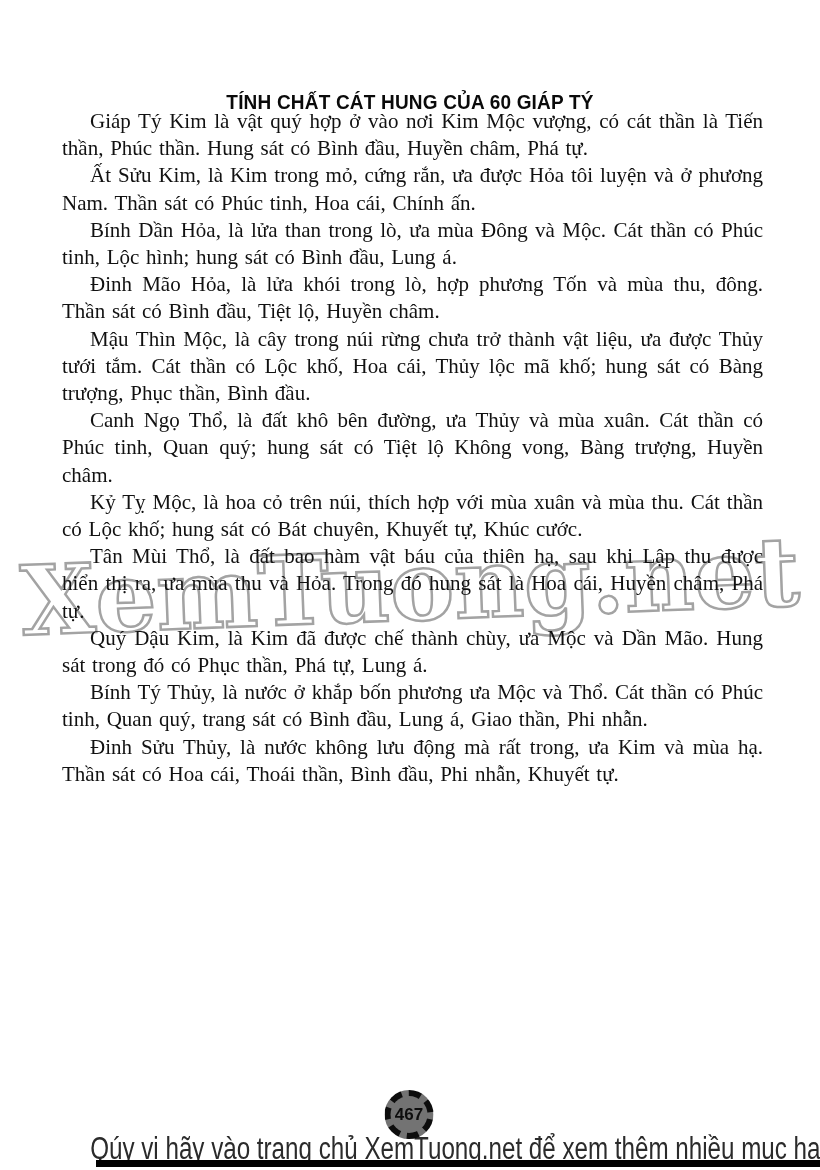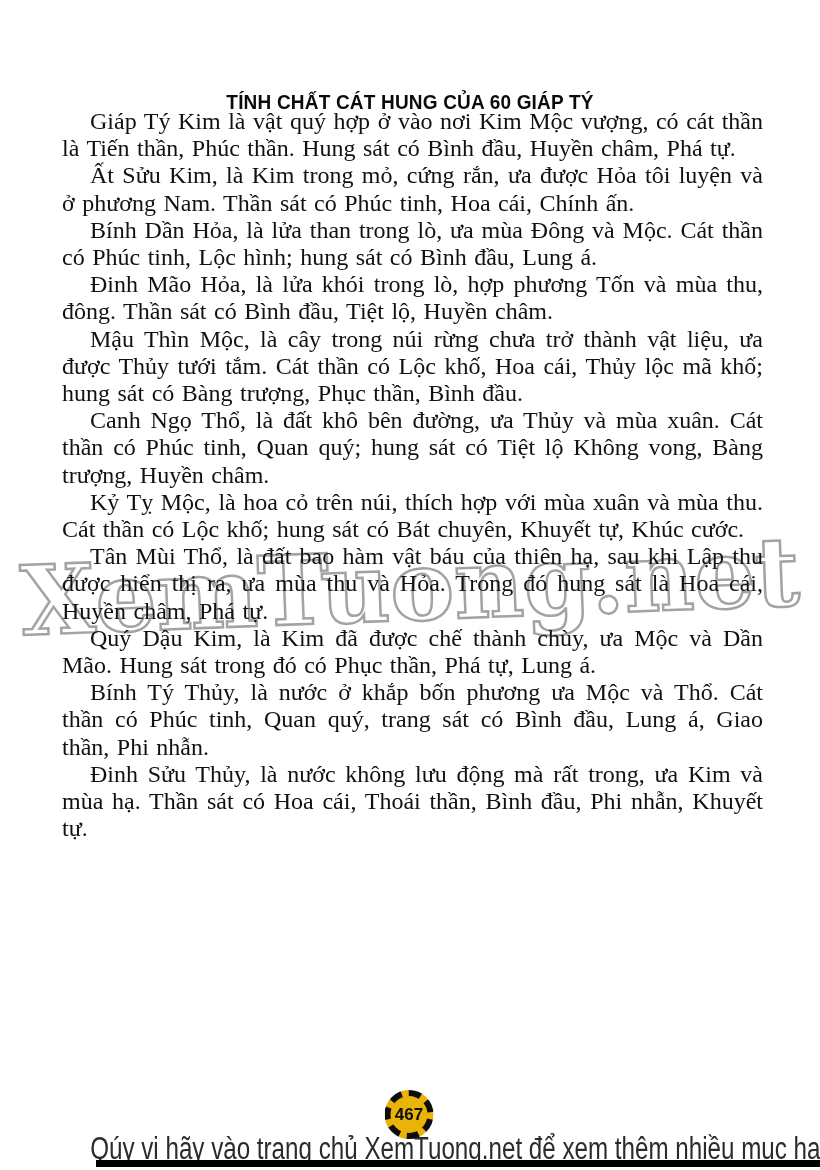--- a/index.html
+++ b/index.html
@@ -32,21 +32,21 @@
     position: absolute;
     top: 108px;
     left: 62px;
     width: 701px;
     z-index: 1;
   }
   .content .para {
     margin: 0;
     text-align: justify;
     text-indent: 28px;
-    font-size: 24px;
+    font-size: 21px;
     line-height: 27.2px;
     color: #111;
     word-spacing: 1.5px;
   }
   .watermark {
     position: absolute;
     top: 530px;
     left: 0;
     width: 100%;
     text-align: center;
@@ -63,21 +63,21 @@
   }
   .page-badge {
     position: absolute;
     top: 1090px;
     left: 409px;
     transform: translateX(-50%);
     width: 37px;
     height: 37px;
     border: 6px dashed #0d0d0d;
     border-radius: 50%;
-    background: #eab308;
+    background: #737373;
     display: flex;
     align-items: center;
     justify-content: center;
     font-family: "Liberation Sans", sans-serif;
     font-weight: bold;
     font-size: 17px;
     color: #0d0d0d;
     z-index: 2;
   }
   .footer-text {

